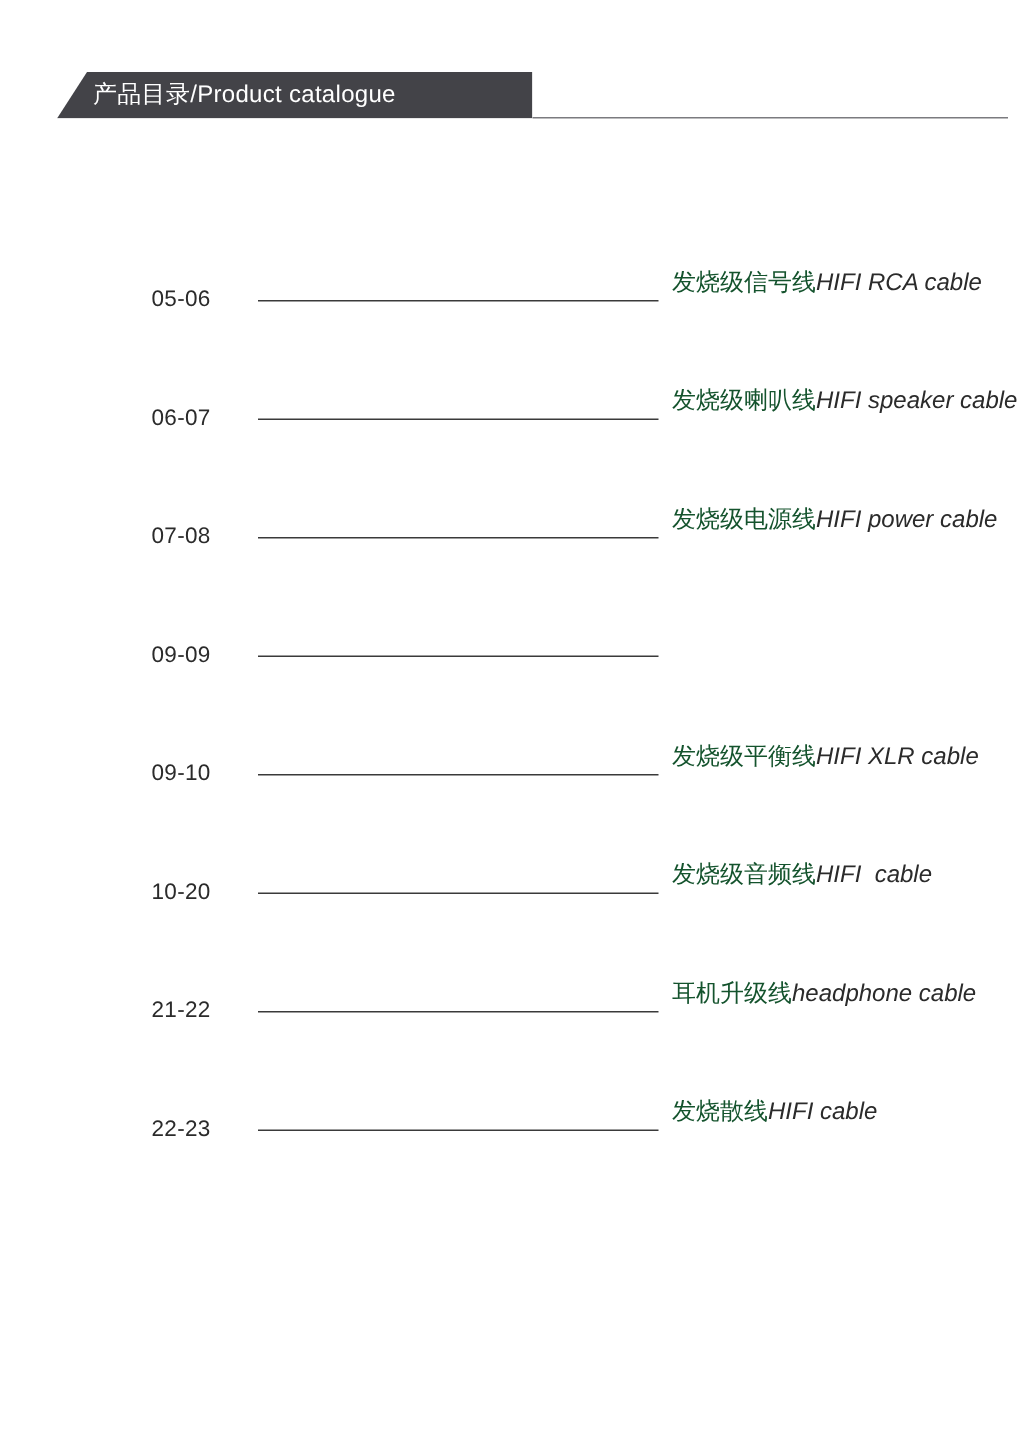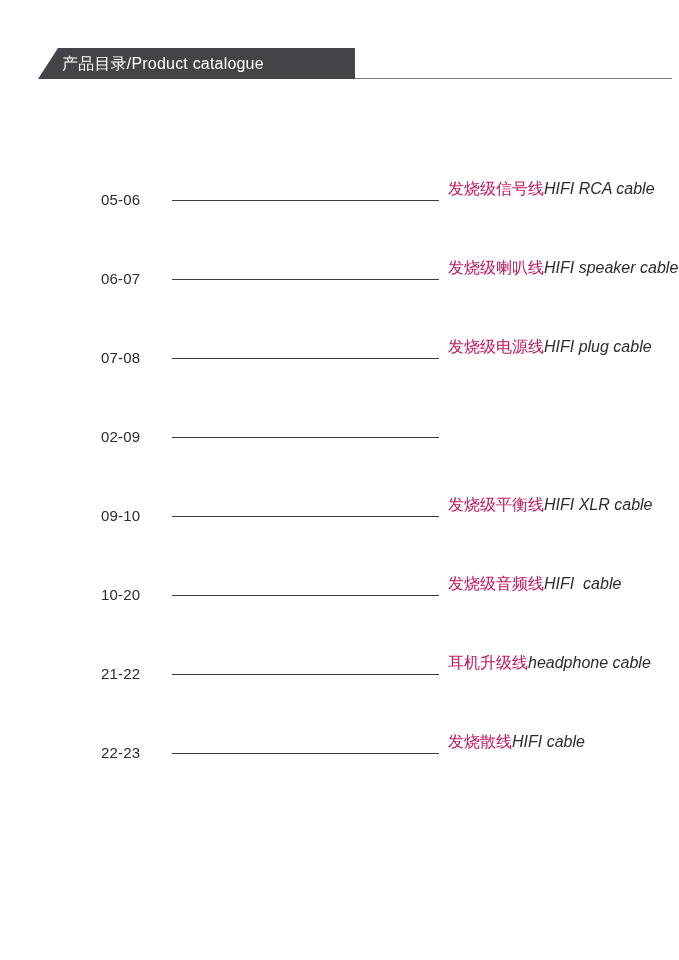--- a/index.html
+++ b/index.html
@@ -92,21 +92,21 @@
   }
   .entry-text {
     position: absolute;
     left: 432px;
     top: 8px;
     width: 240px;
   }
   .entry-title-cn {
     font-size: 16px;
     line-height: 25px;
-    color: #be185d;
+    color: #14532d;
     white-space: nowrap;
   }
   .entry-title-en {
     font-size: 16px;
     line-height: 25px;
     color: #2b2b2b;
     white-space: pre;
     font-style: italic;
   }
 </style>
@@ -127,24 +127,24 @@
       <span class="entry-text"><span class="entry-title-cn">发烧级信号线</span><span class="entry-title-en">HIFI RCA cable</span></span>
     </div>
     <div class="entry">
       <span class="entry-pages">06-07</span>
       <span class="entry-rule" style="background: rgb(58, 58, 58);"></span>
       <span class="entry-text"><span class="entry-title-cn">发烧级喇叭线</span><span class="entry-title-en">HIFI speaker cable</span></span>
     </div>
     <div class="entry">
       <span class="entry-pages">07-08</span>
       <span class="entry-rule" style="background: rgb(58, 58, 58);"></span>
-      <span class="entry-text"><span class="entry-title-cn">发烧级电源线</span><span class="entry-title-en">HIFI plug cable</span></span>
+      <span class="entry-text"><span class="entry-title-cn">发烧级电源线</span><span class="entry-title-en">HIFI power cable</span></span>
     </div>
     <div class="entry">
-      <span class="entry-pages">02-09</span>
+      <span class="entry-pages">09-09</span>
       <span class="entry-rule" style="background: rgb(58, 58, 58);"></span>
     </div>
     <div class="entry">
       <span class="entry-pages">09-10</span>
       <span class="entry-rule" style="background: rgb(58, 58, 58);"></span>
       <span class="entry-text"><span class="entry-title-cn">发烧级平衡线</span><span class="entry-title-en">HIFI XLR cable</span></span>
     </div>
     <div class="entry">
       <span class="entry-pages">10-20</span>
       <span class="entry-rule" style="background: rgb(58, 58, 58);"></span>

